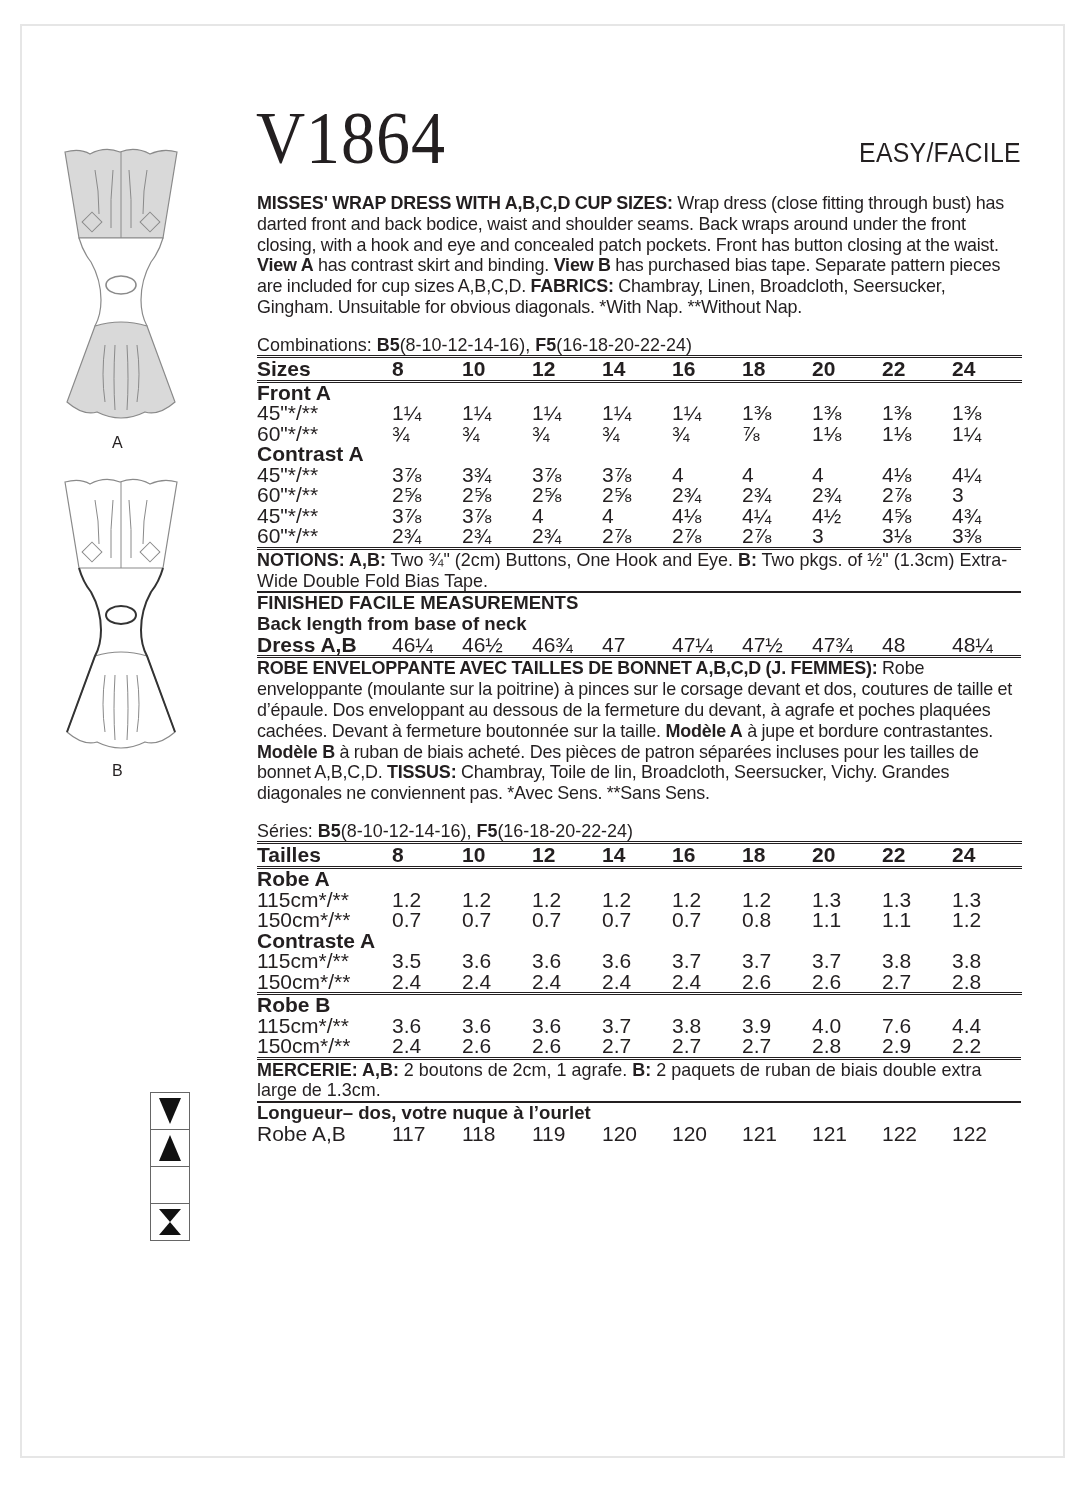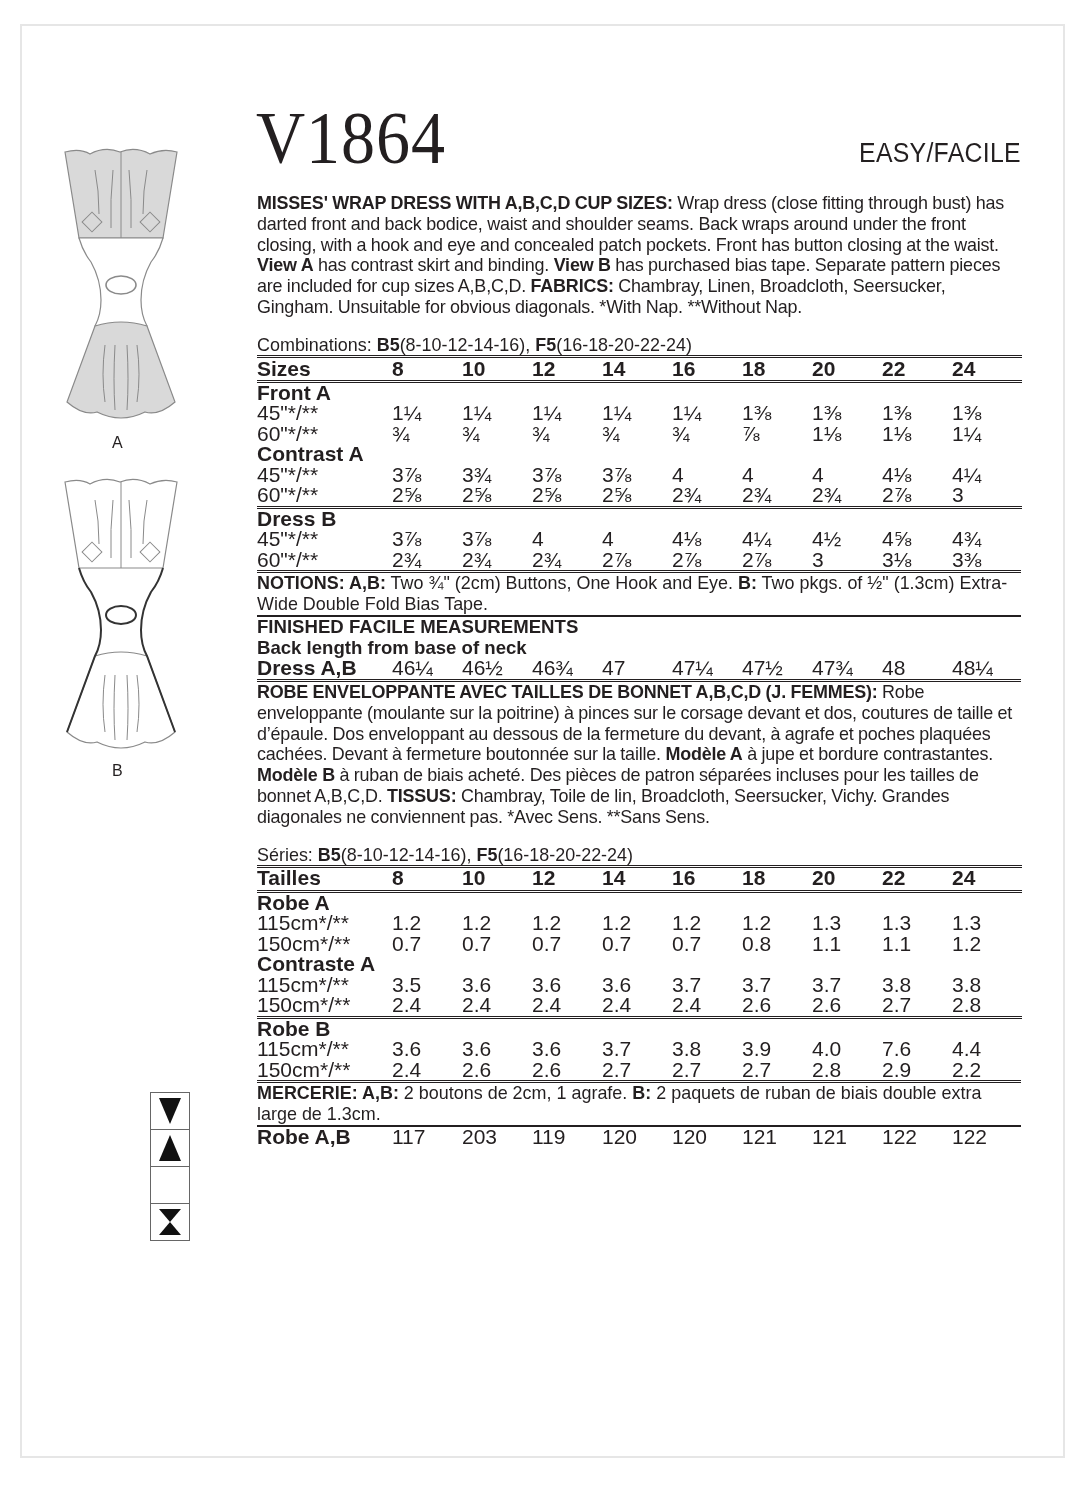--- a/index.html
+++ b/index.html
@@ -187,23 +187,20 @@
           <td>2⅝</td>
           <td>2⅝</td>
           <td>2⅝</td>
           <td>2⅝</td>
           <td>2¾</td>
           <td>2¾</td>
           <td>2¾</td>
           <td>2⅞</td>
           <td>3</td>
         </tr>
-        <tr class="grp sep">
-          <td colspan="10">Dress B</td>
-        </tr>
         <tr>
           <td>45"*/**</td>
           <td>3⅞</td>
           <td>3⅞</td>
           <td>4</td>
           <td>4</td>
           <td>4⅛</td>
           <td>4¼</td>
           <td>4½</td>
           <td>4⅝</td>
@@ -365,38 +362,39 @@
           <td>2.7</td>
           <td>2.8</td>
           <td>2.9</td>
           <td>2.2</td>
         </tr>
       </tbody>
   </table>
   <div class="drule"></div>
   <p class="notes" id="fr-notions"><b>MERCERIE: A,B:</b><span> 2 boutons de 2cm, 1 agrafe. </span><b>B:</b><span> 2 paquets de ruban de biais double extra large de 1.3cm.</span></p>
   <div class="rule"></div>
+  <p class="section-h">Longueur– dos, votre nuque à l’ourlet</p>
   <table class="yd" id="fr-fin">
     <colgroup>
         <col class="lbl">
         <col class="c">
         <col class="c">
         <col class="c">
         <col class="c">
         <col class="c">
         <col class="c">
         <col class="c">
         <col class="c">
         <col class="c">
       </colgroup>
     <tbody>
         <tr>
-          <td style="font-weight: bold; margin-left: 44px;">Robe A,B</td>
+          <td style="font-weight: normal; margin-left: 44px;">Robe A,B</td>
           <td>117</td>
-          <td>203</td>
+          <td>118</td>
           <td>119</td>
           <td>120</td>
           <td>120</td>
           <td>121</td>
           <td>121</td>
           <td>122</td>
           <td>122</td>
         </tr>
       </tbody>
   </table>

